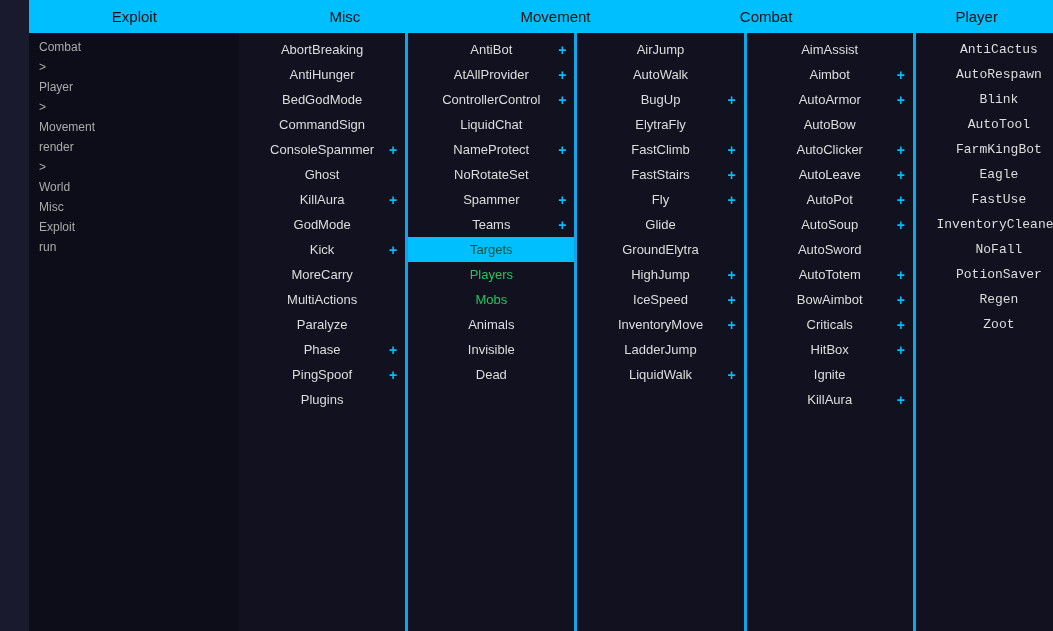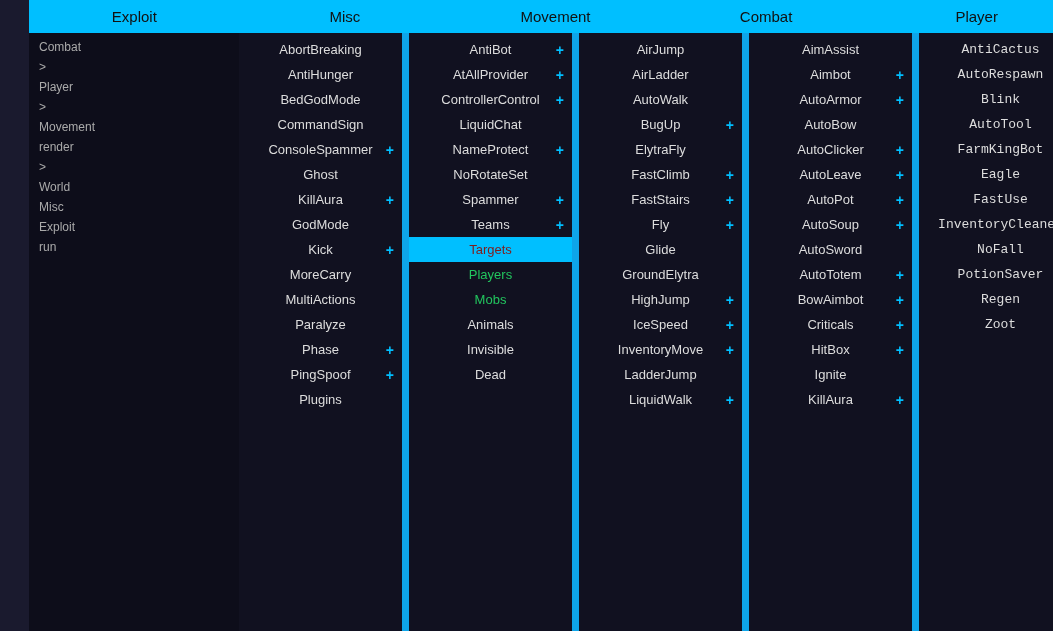--- a/index.html
+++ b/index.html
@@ -33,21 +33,21 @@
       padding: 8px 0;
       font-size: 15px;
       font-weight: 500;
       color: #111;
       cursor: pointer;
     }
 
     .column {
       flex: 1;
       overflow-y: auto;
-      border-right: 7px solid #0ea5e9;
+      border-right: 3px solid #0ea5e9;
       display: flex;
       flex-direction: column;
       padding: 4px 0;
     }
 
     .column:last-child {
       border-right: none;
       font-family: Liberation Mono, monospace;
     }
 
@@ -67,21 +67,21 @@
       position: absolute;
       right: 8px;
       color: #00bfff;
       font-size: 14px;
       font-weight: bold;
       cursor: pointer;
     }
 
     .menu-item.selected {
       background: #00bfff;
-      color: #7f1d1d;
+      color: #14532d;
     }
 
     .menu-item.highlighted {
       color: #22c55e;
     }
 
     
     .column::-webkit-scrollbar {
       width: 4px;
     }
@@ -247,23 +247,20 @@
           <div class="menu-item">
             <span>Dead</span>
           </div>
         </div>
 
       <div class="column" id="movement-col">
           <div class="menu-item">
             <span>AirJump</span>
           </div>
           <div class="menu-item">
-            <span>AirLadder</span>
-          </div>
-          <div class="menu-item">
             <span>AutoWalk</span>
           </div>
           <div class="menu-item">
             <span>BugUp</span>
             <span class="plus-btn">+</span>
           </div>
           <div class="menu-item">
             <span>ElytraFly</span>
           </div>
           <div class="menu-item">

